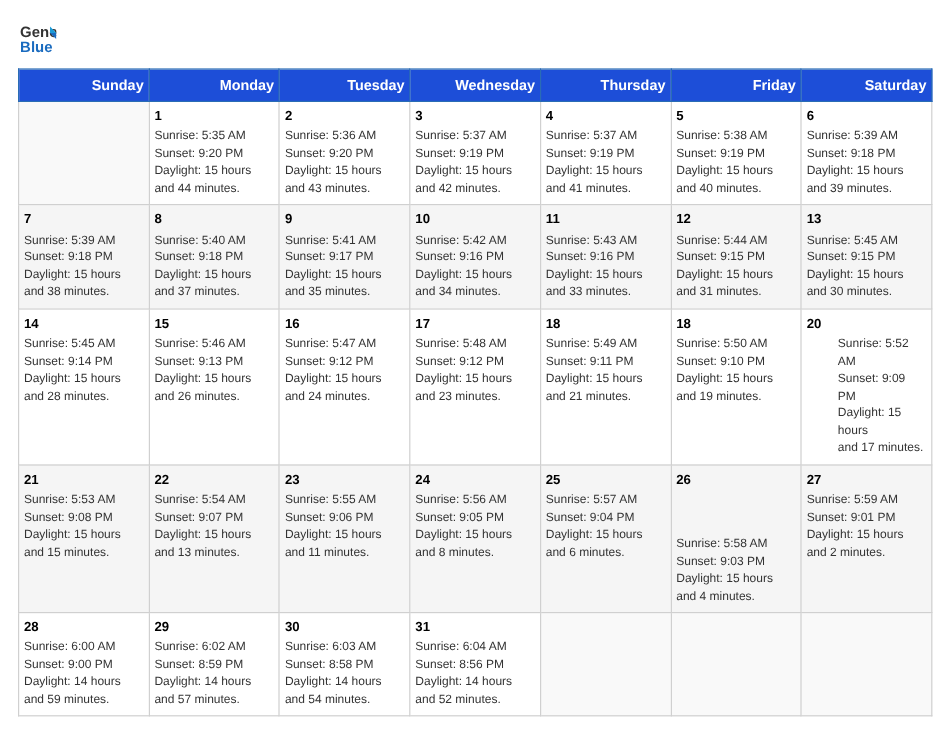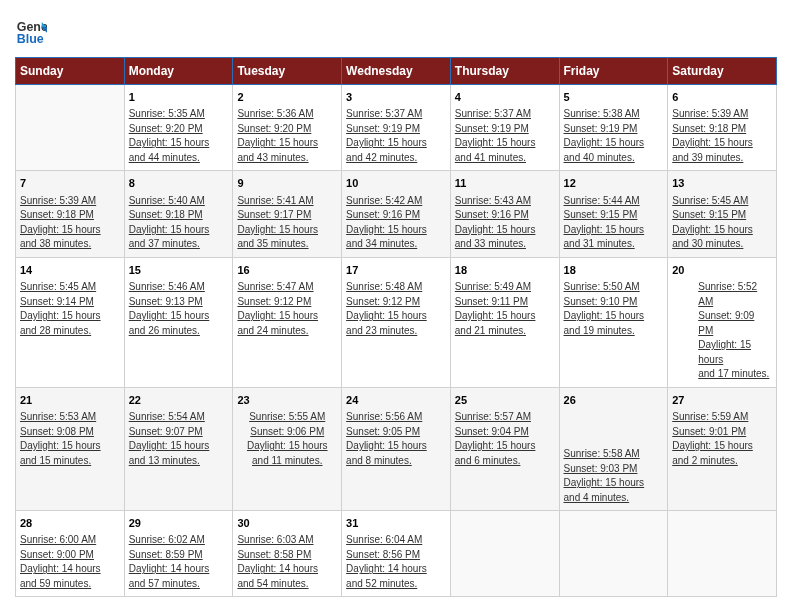--- a/index.html
+++ b/index.html
@@ -36,24 +36,24 @@
     .subtitle {
       font-size: 15px;
       color: #555;
     }
     table {
       width: 100%;
       border-collapse: collapse;
       font-size: 10.5px;
     }
     thead tr th {
-      background-color: #7f1d1d;
+      background-color: #1d4ed8;
       color: #fff;
       padding: 6px 4px;
-      text-align: left;
+      text-align: right;
       font-size: 12px;
       border: 1px solid #2a6cb5;
     }
     tbody tr td {
       vertical-align: top;
       padding: 5px 4px;
       border: 1px solid #d0d0d0;
       background: #fff;
       line-height: 1.4;
       min-height: 80px;
@@ -65,21 +65,20 @@
     .day-num {
       font-weight: bold;
       font-size: 11px;
       display: block;
       margin-bottom: 2px;
     }
     .cell-info {
       font-size: 10px;
       color: #333;
       line-height: 1.45;
-      text-decoration: underline;
     }
     .empty-cell {
       background: #f9f9f9;
     }
   </style>
 </head>
 <body>
 
 <div class="header-area">
   <div class="logo">
@@ -270,21 +269,21 @@
         </td>
         <td>
           <span class="day-num">22</span>
           <div class="cell-info" style="white-space: pre-line;">Sunrise: 5:54 AM
 Sunset: 9:07 PM
 Daylight: 15 hours
 and 13 minutes.</div>
         </td>
         <td>
           <span class="day-num">23</span>
-          <div class="cell-info" style="white-space: pre-line; text-align: center;">Sunrise: 5:55 AM
+          <div class="cell-info" style="white-space: pre-line;">Sunrise: 5:55 AM
 Sunset: 9:06 PM
 Daylight: 15 hours
 and 11 minutes.</div>
         </td>
         <td>
           <span class="day-num">24</span>
           <div class="cell-info" style="white-space: pre-line;">Sunrise: 5:56 AM
 Sunset: 9:05 PM
 Daylight: 15 hours
 and 8 minutes.</div>

